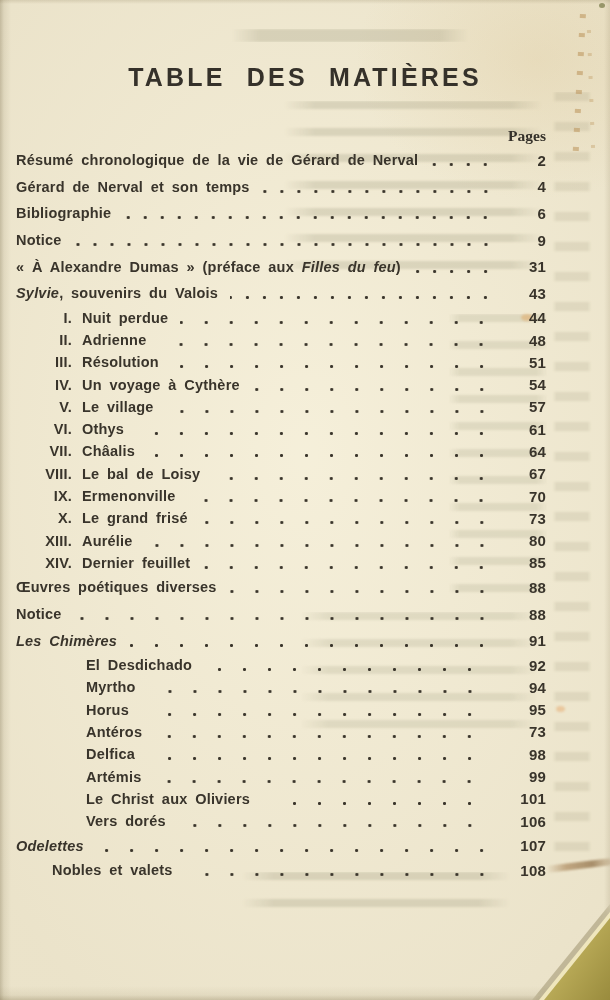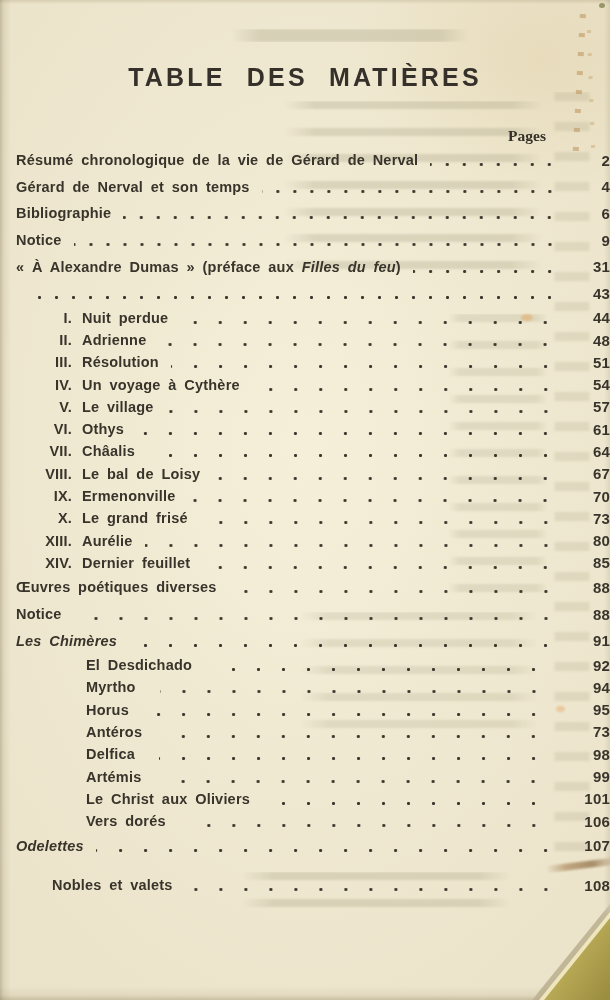--- a/index.html
+++ b/index.html
@@ -89,29 +89,29 @@
     font-family: "Liberation Serif", serif;
     font-size: 15.5px; font-weight: 700;
     color: #35312a;
   }
   #toc-list {
     position: absolute; left: 0; right: 0; top: 147px;
     color: #39342b;
   }
   .row {
     display: flex; align-items: center;
-    padding-left: 16px; 
+    padding-left: 16px; padding-right: 64px;
     font-size: 14.5px; font-weight: 700;
     letter-spacing: .2px; word-spacing: 3.5px;
     white-space: nowrap;
   }
   .row.sec  { height: 26.6px; }
   .row.chap, .row.poem, .row.sub { height: 22.3px; }
   .row.poem { padding-left: 86px; gap: 12px; }
-  .row.sub  { padding-left: 52px; margin-top: 15px; }
+  .row.sub  { padding-left: 52px; }
   .num {
     display: inline-block; width: 56px; flex: none;
     text-align: right; margin-right: 10px;
   }
   .lbl em { font-style: italic; }
   .leader {
     flex: 1 1 auto; height: 3px; align-self: center; margin: 9px 14px 0 12px;
     background-image: radial-gradient(circle, #3b362c 1.25px, rgba(0,0,0,0) 1.8px);
     background-size: 25px 3px; background-repeat: repeat-x; background-position: right center;
     min-width: 10px;
@@ -162,20 +162,21 @@
         <span class="lbl"><span>Notice</span></span>
         <span class="leader"></span>
         <span class="pg">9</span>
       </div>
       <div class="row sec">
         <span class="lbl"><span>« À Alexandre Dumas » (préface aux </span><em>Filles du feu</em><span>)</span></span>
         <span class="leader"></span>
         <span class="pg">31</span>
       </div>
       <div class="row sec">
+        <span class="lbl"><em>Sylvie</em><span>, souvenirs du Valois</span></span>
         <span class="leader"></span>
         <span class="pg">43</span>
       </div>
       <div class="row chap">
         <span class="num">I.</span>
         <span class="lbl"><span>Nuit perdue</span></span>
         <span class="leader"></span>
         <span class="pg">44</span>
       </div>
       <div class="row chap">

